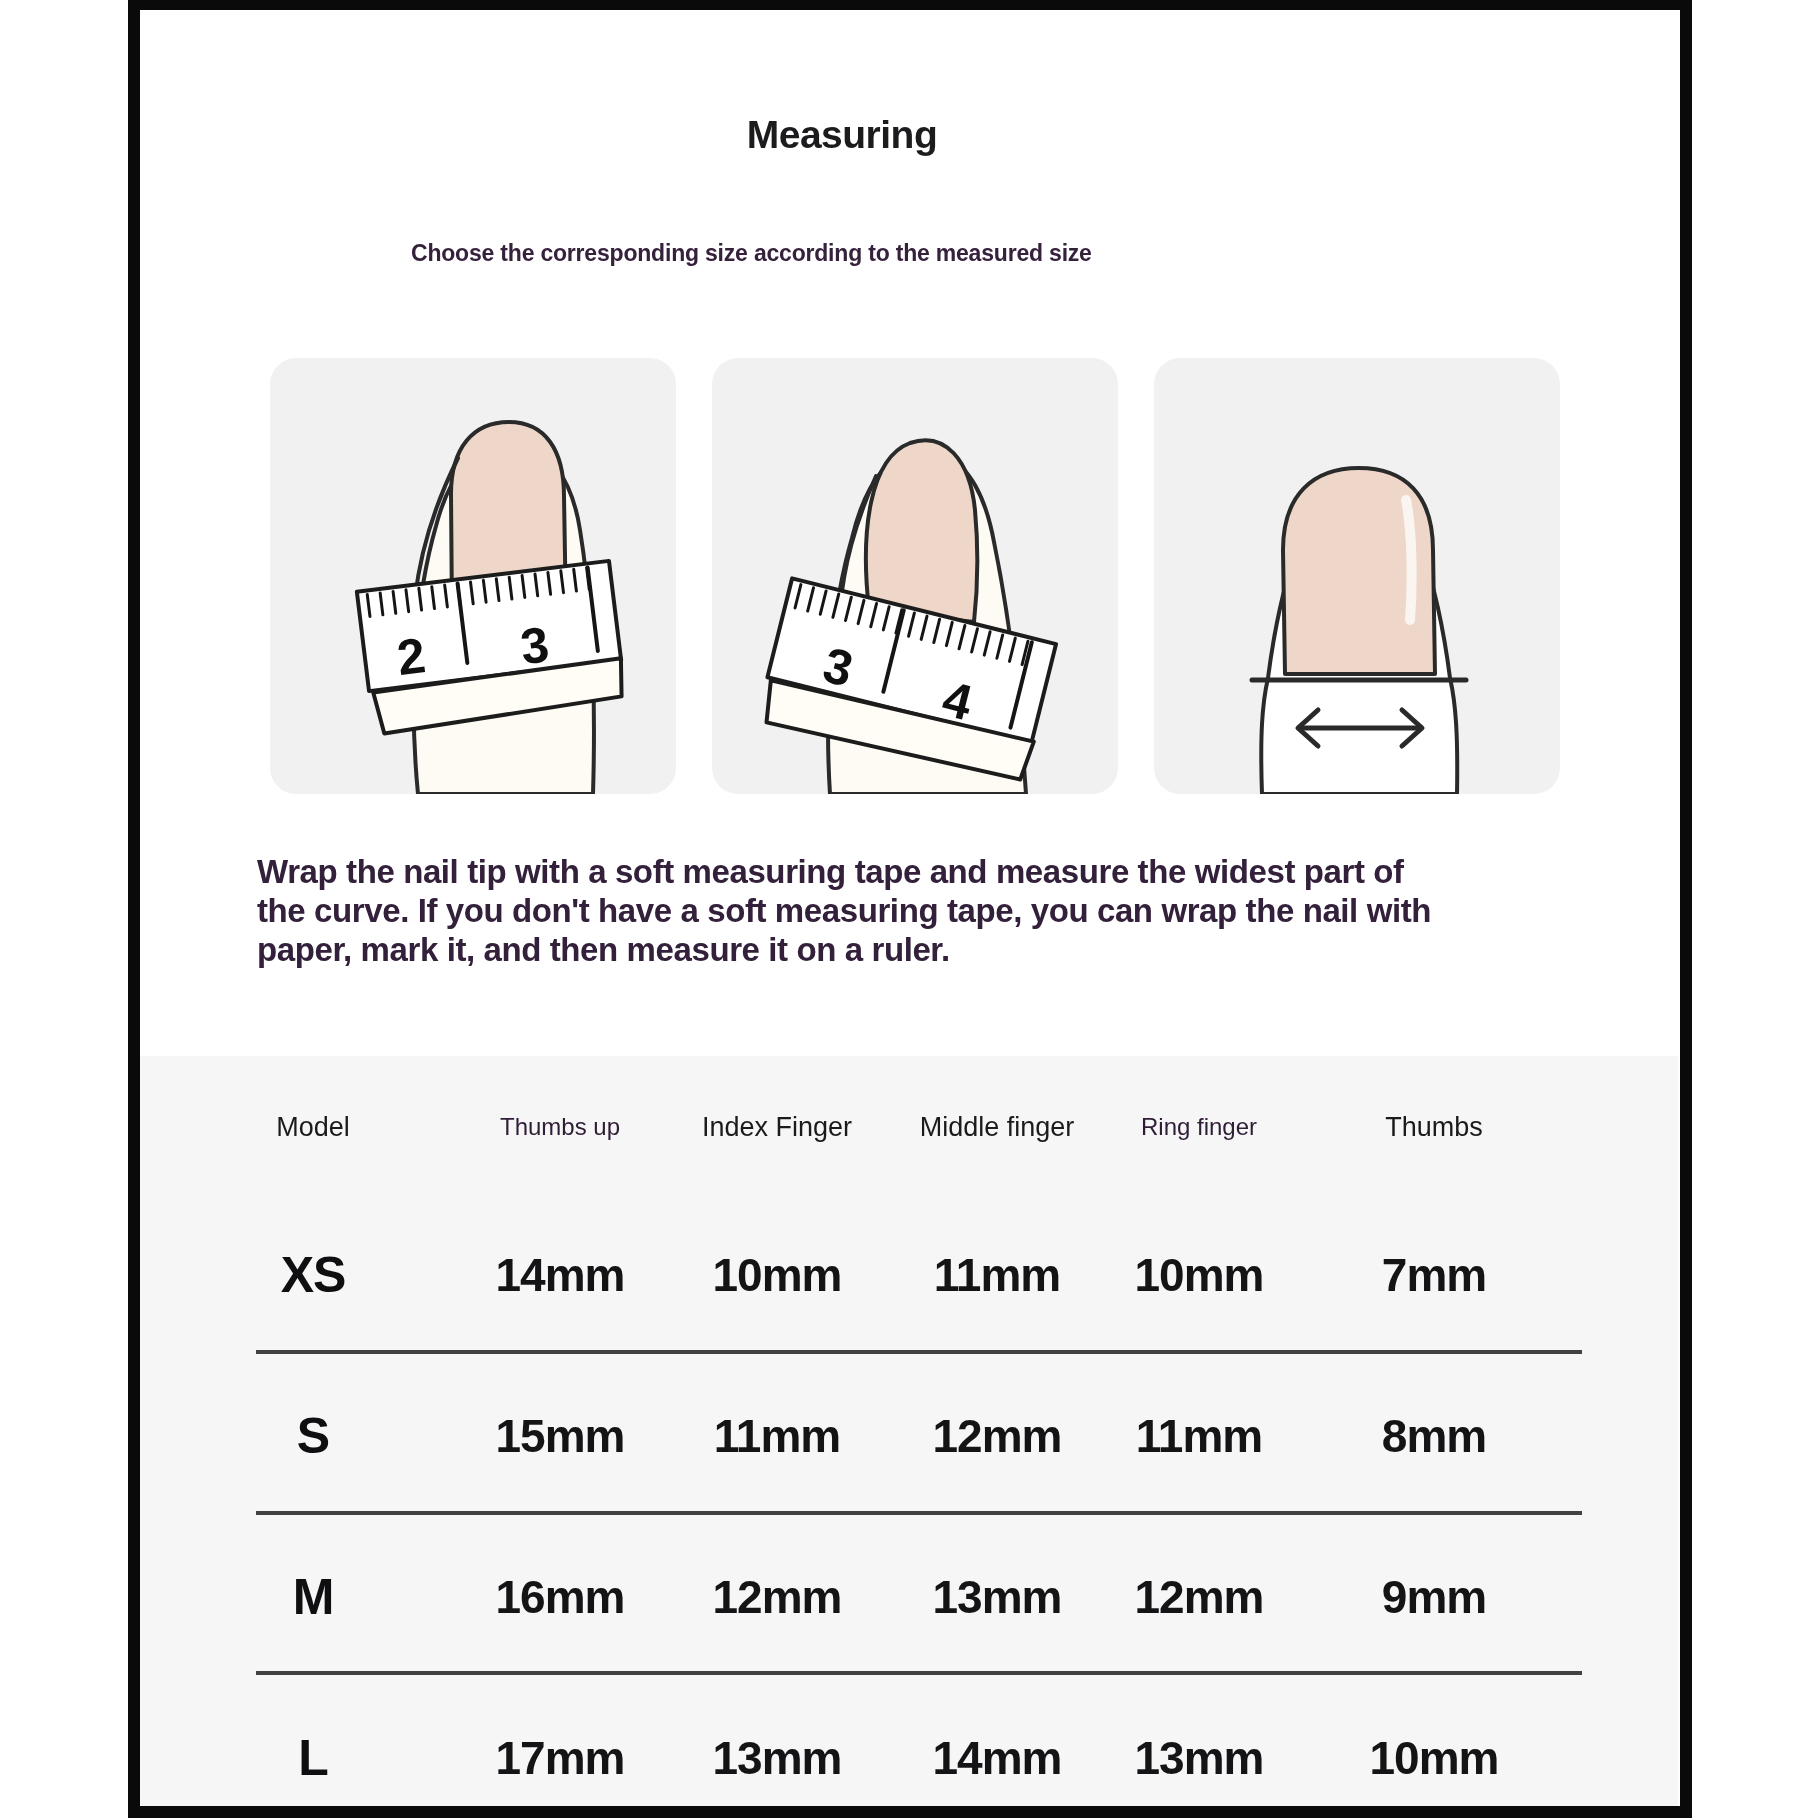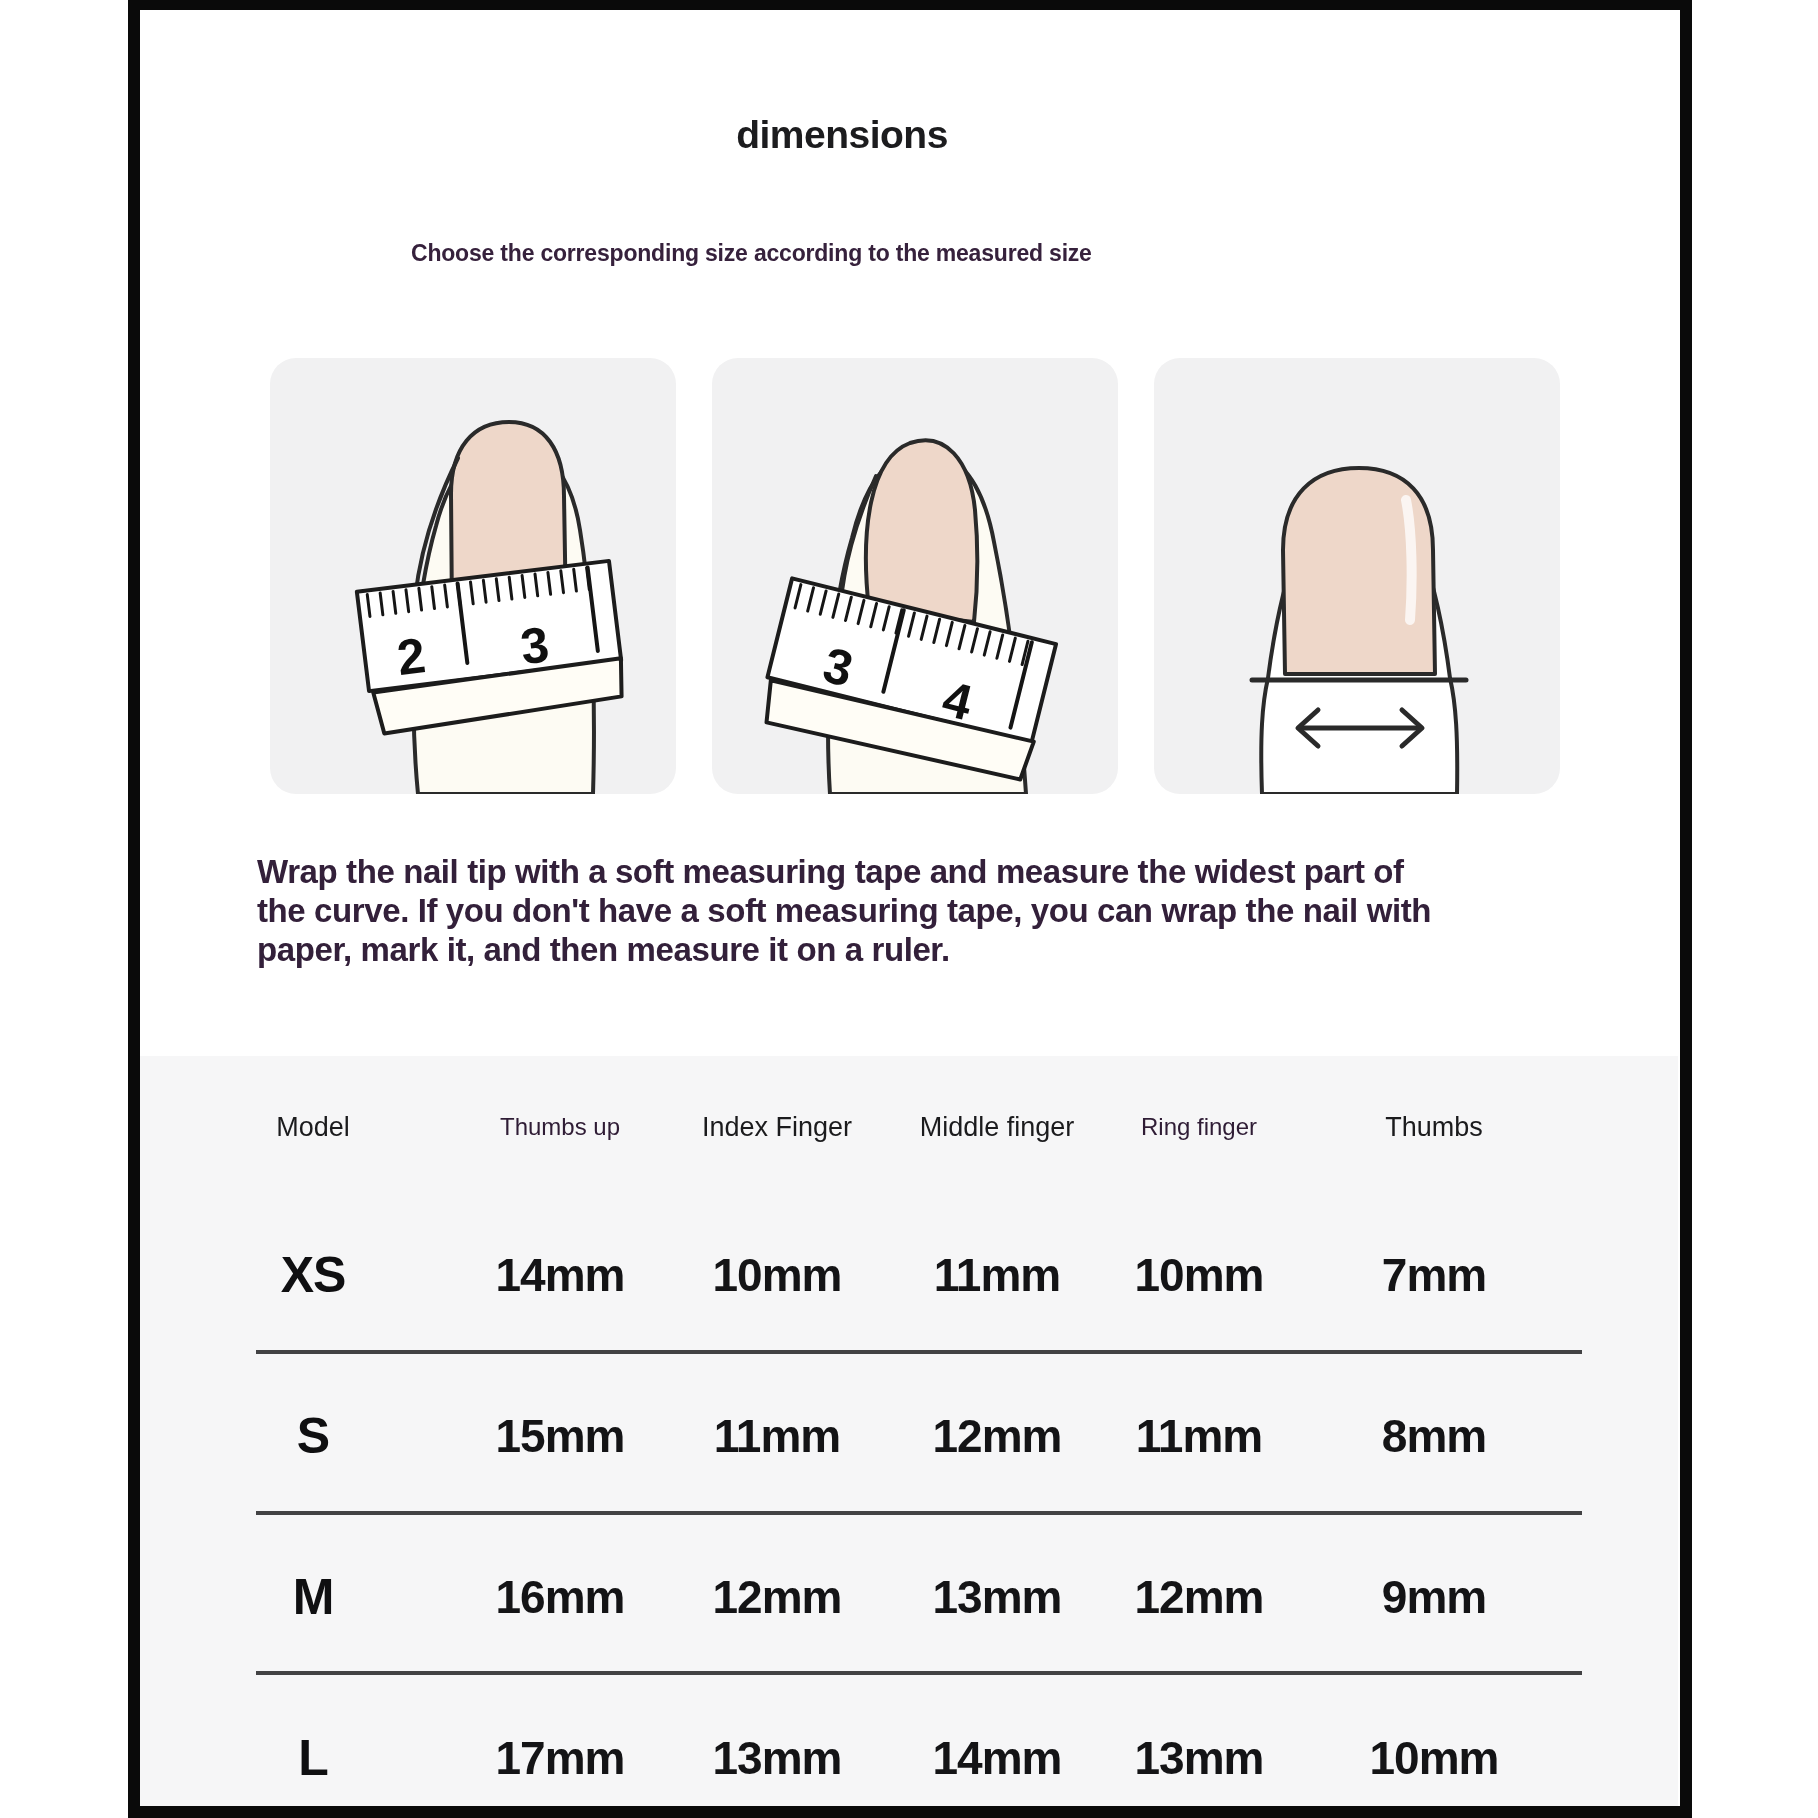--- a/index.html
+++ b/index.html
@@ -47,21 +47,21 @@
 
   .divider{position:absolute;left:256px;width:1326px;height:4px;background:#424244;}
   .d0{top:1350px}.d1{top:1511px}.d2{top:1671px}
 </style>
 </head>
 <body>
 
 <div class="frame"></div>
 
 <h1 class="title">
-  <span>dimensions</span>
+  <span>Measuring</span>
 </h1>
 
 <div class="subtitle">Choose the corresponding size according to the measured size</div>
 
 <div class="panel p1">
   <svg viewBox="0 0 406 436">
     <g stroke-linecap="round" stroke-linejoin="round">
       <path d="M148 436 C138 332 146 238 166 168 C180 114 208 82 242 84 C278 88 302 120 310 172 C322 246 326 336 323 436 Z" fill="#fdfbf3" stroke="#2a2a2a" stroke-width="4"></path>
       <path d="M182 258 L181 136 C181 90 203 64 239 64 C275 64 294 92 294 138 L296 258 Z" fill="#eed7c9" stroke="#2a2a2a" stroke-width="4"></path>
       <path d="M188 100 C163 150 150 196 145 240" fill="none" stroke="#2a2a2a" stroke-width="4"></path>

